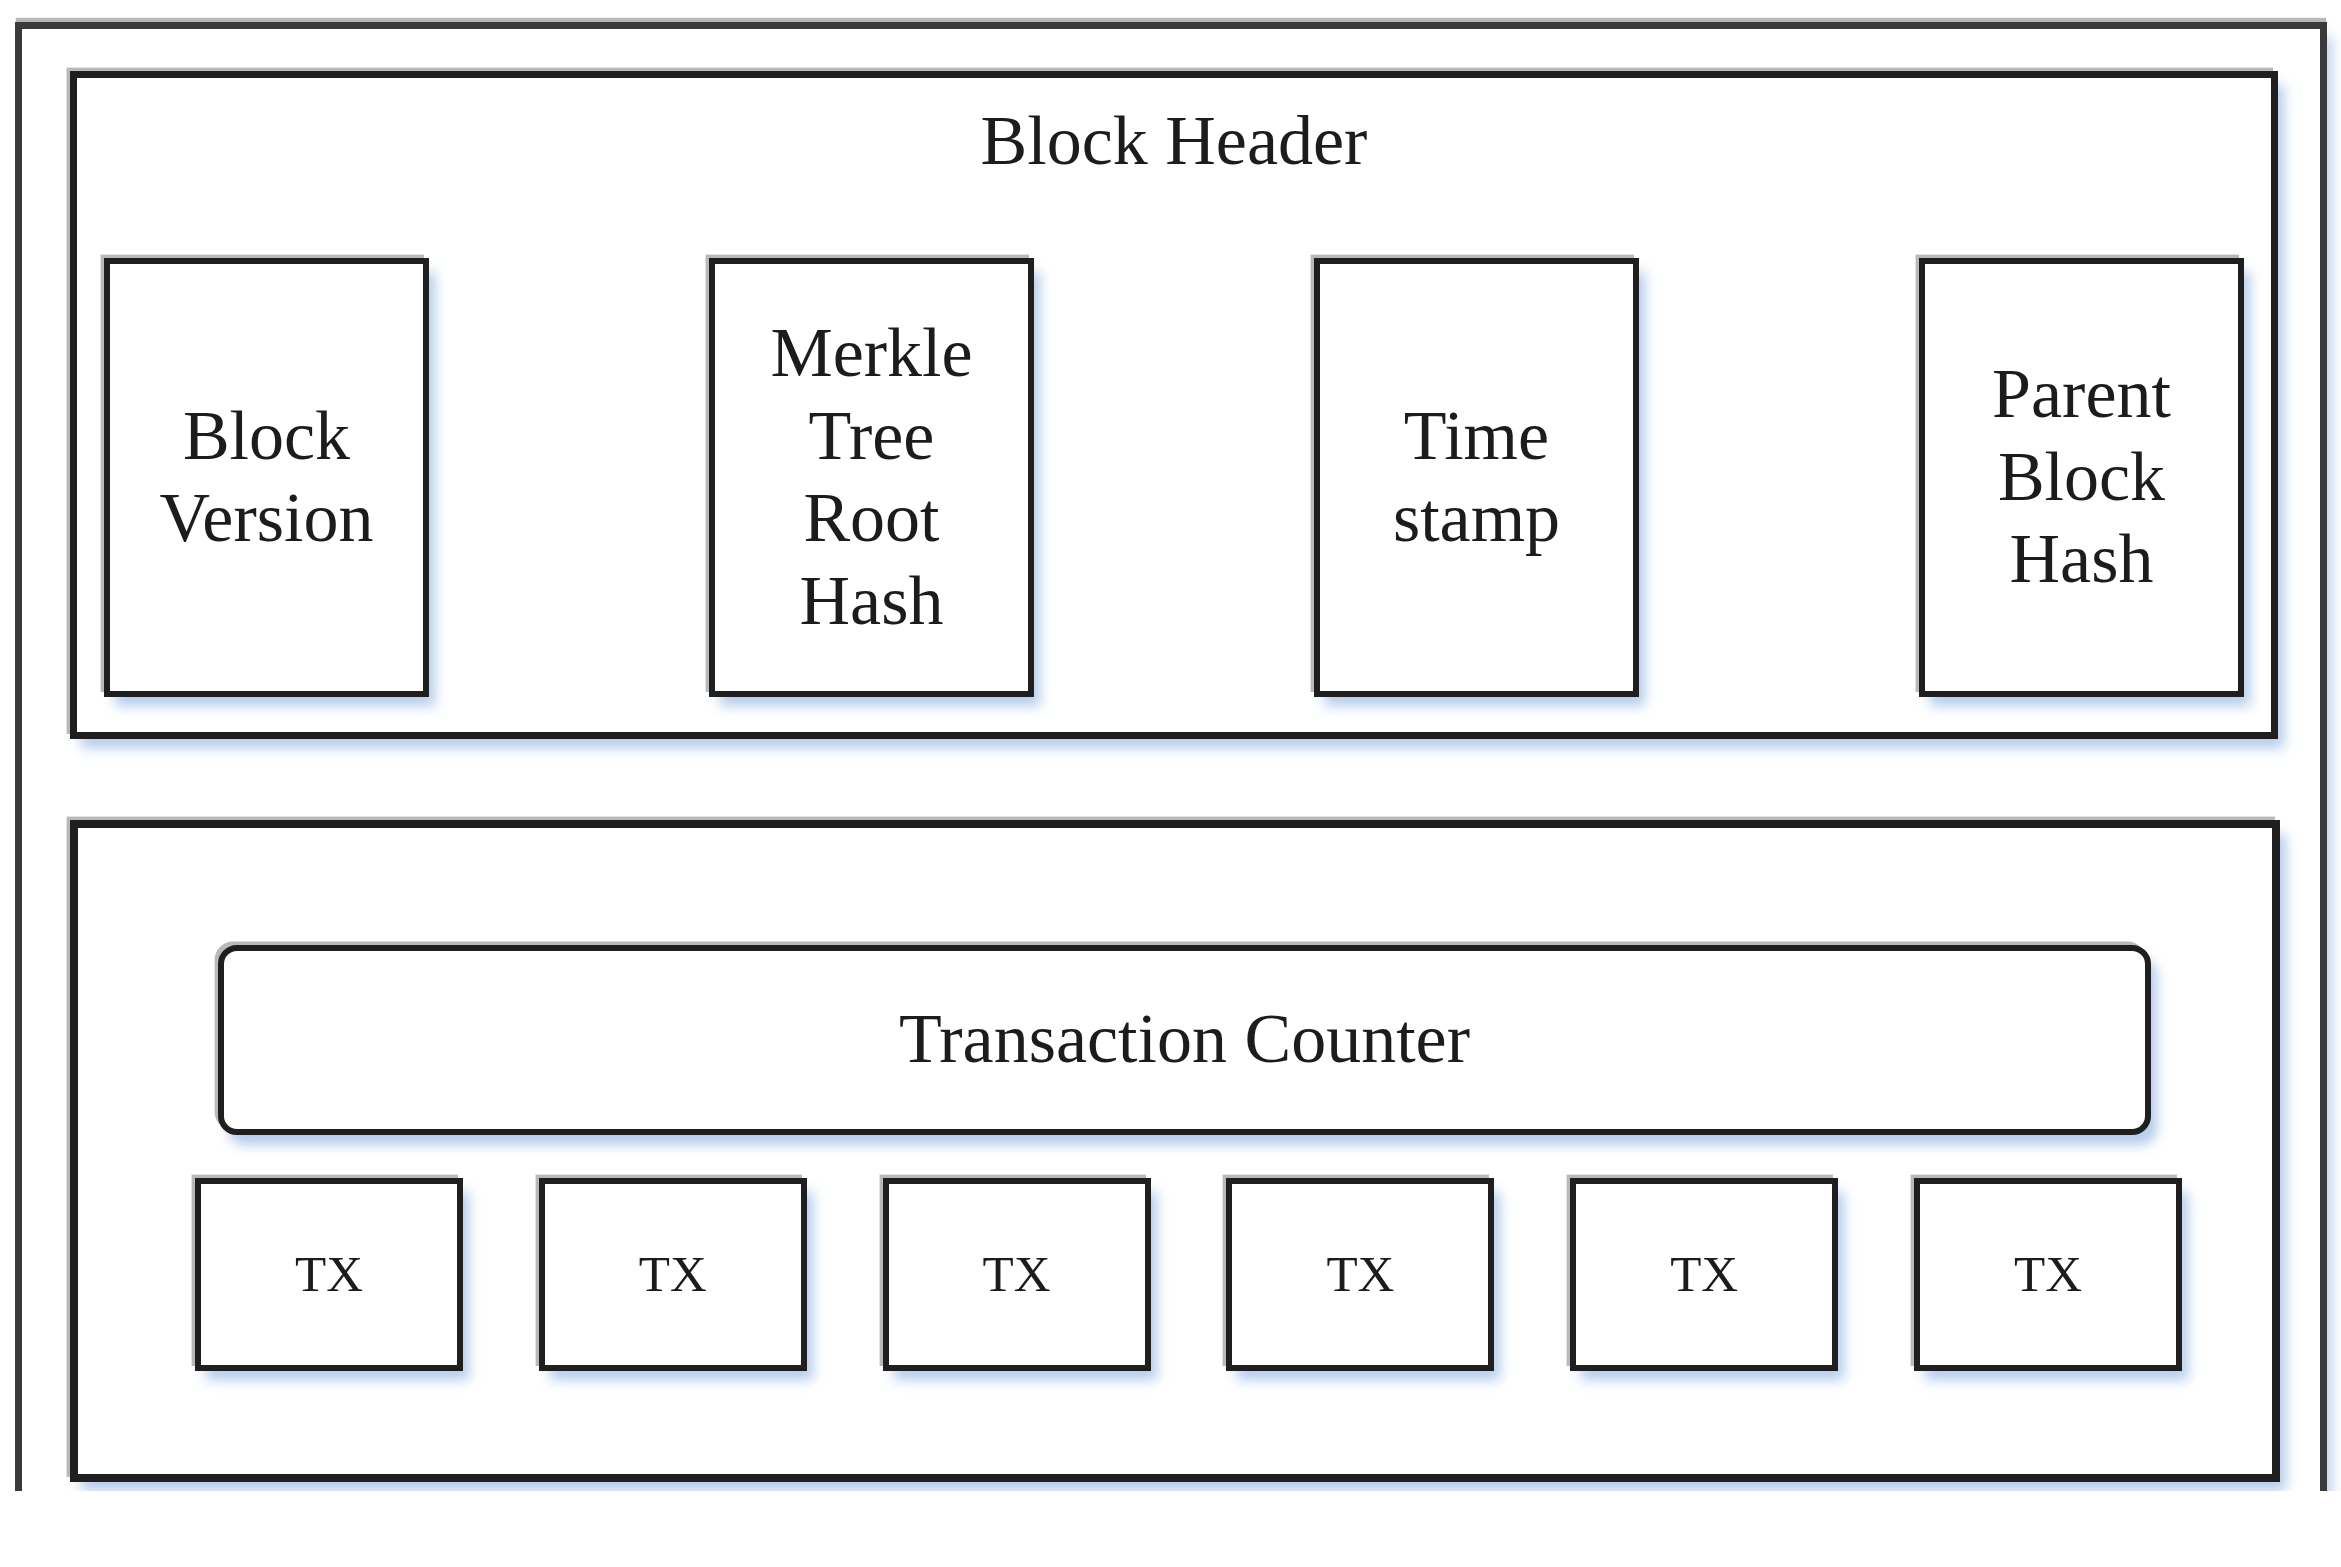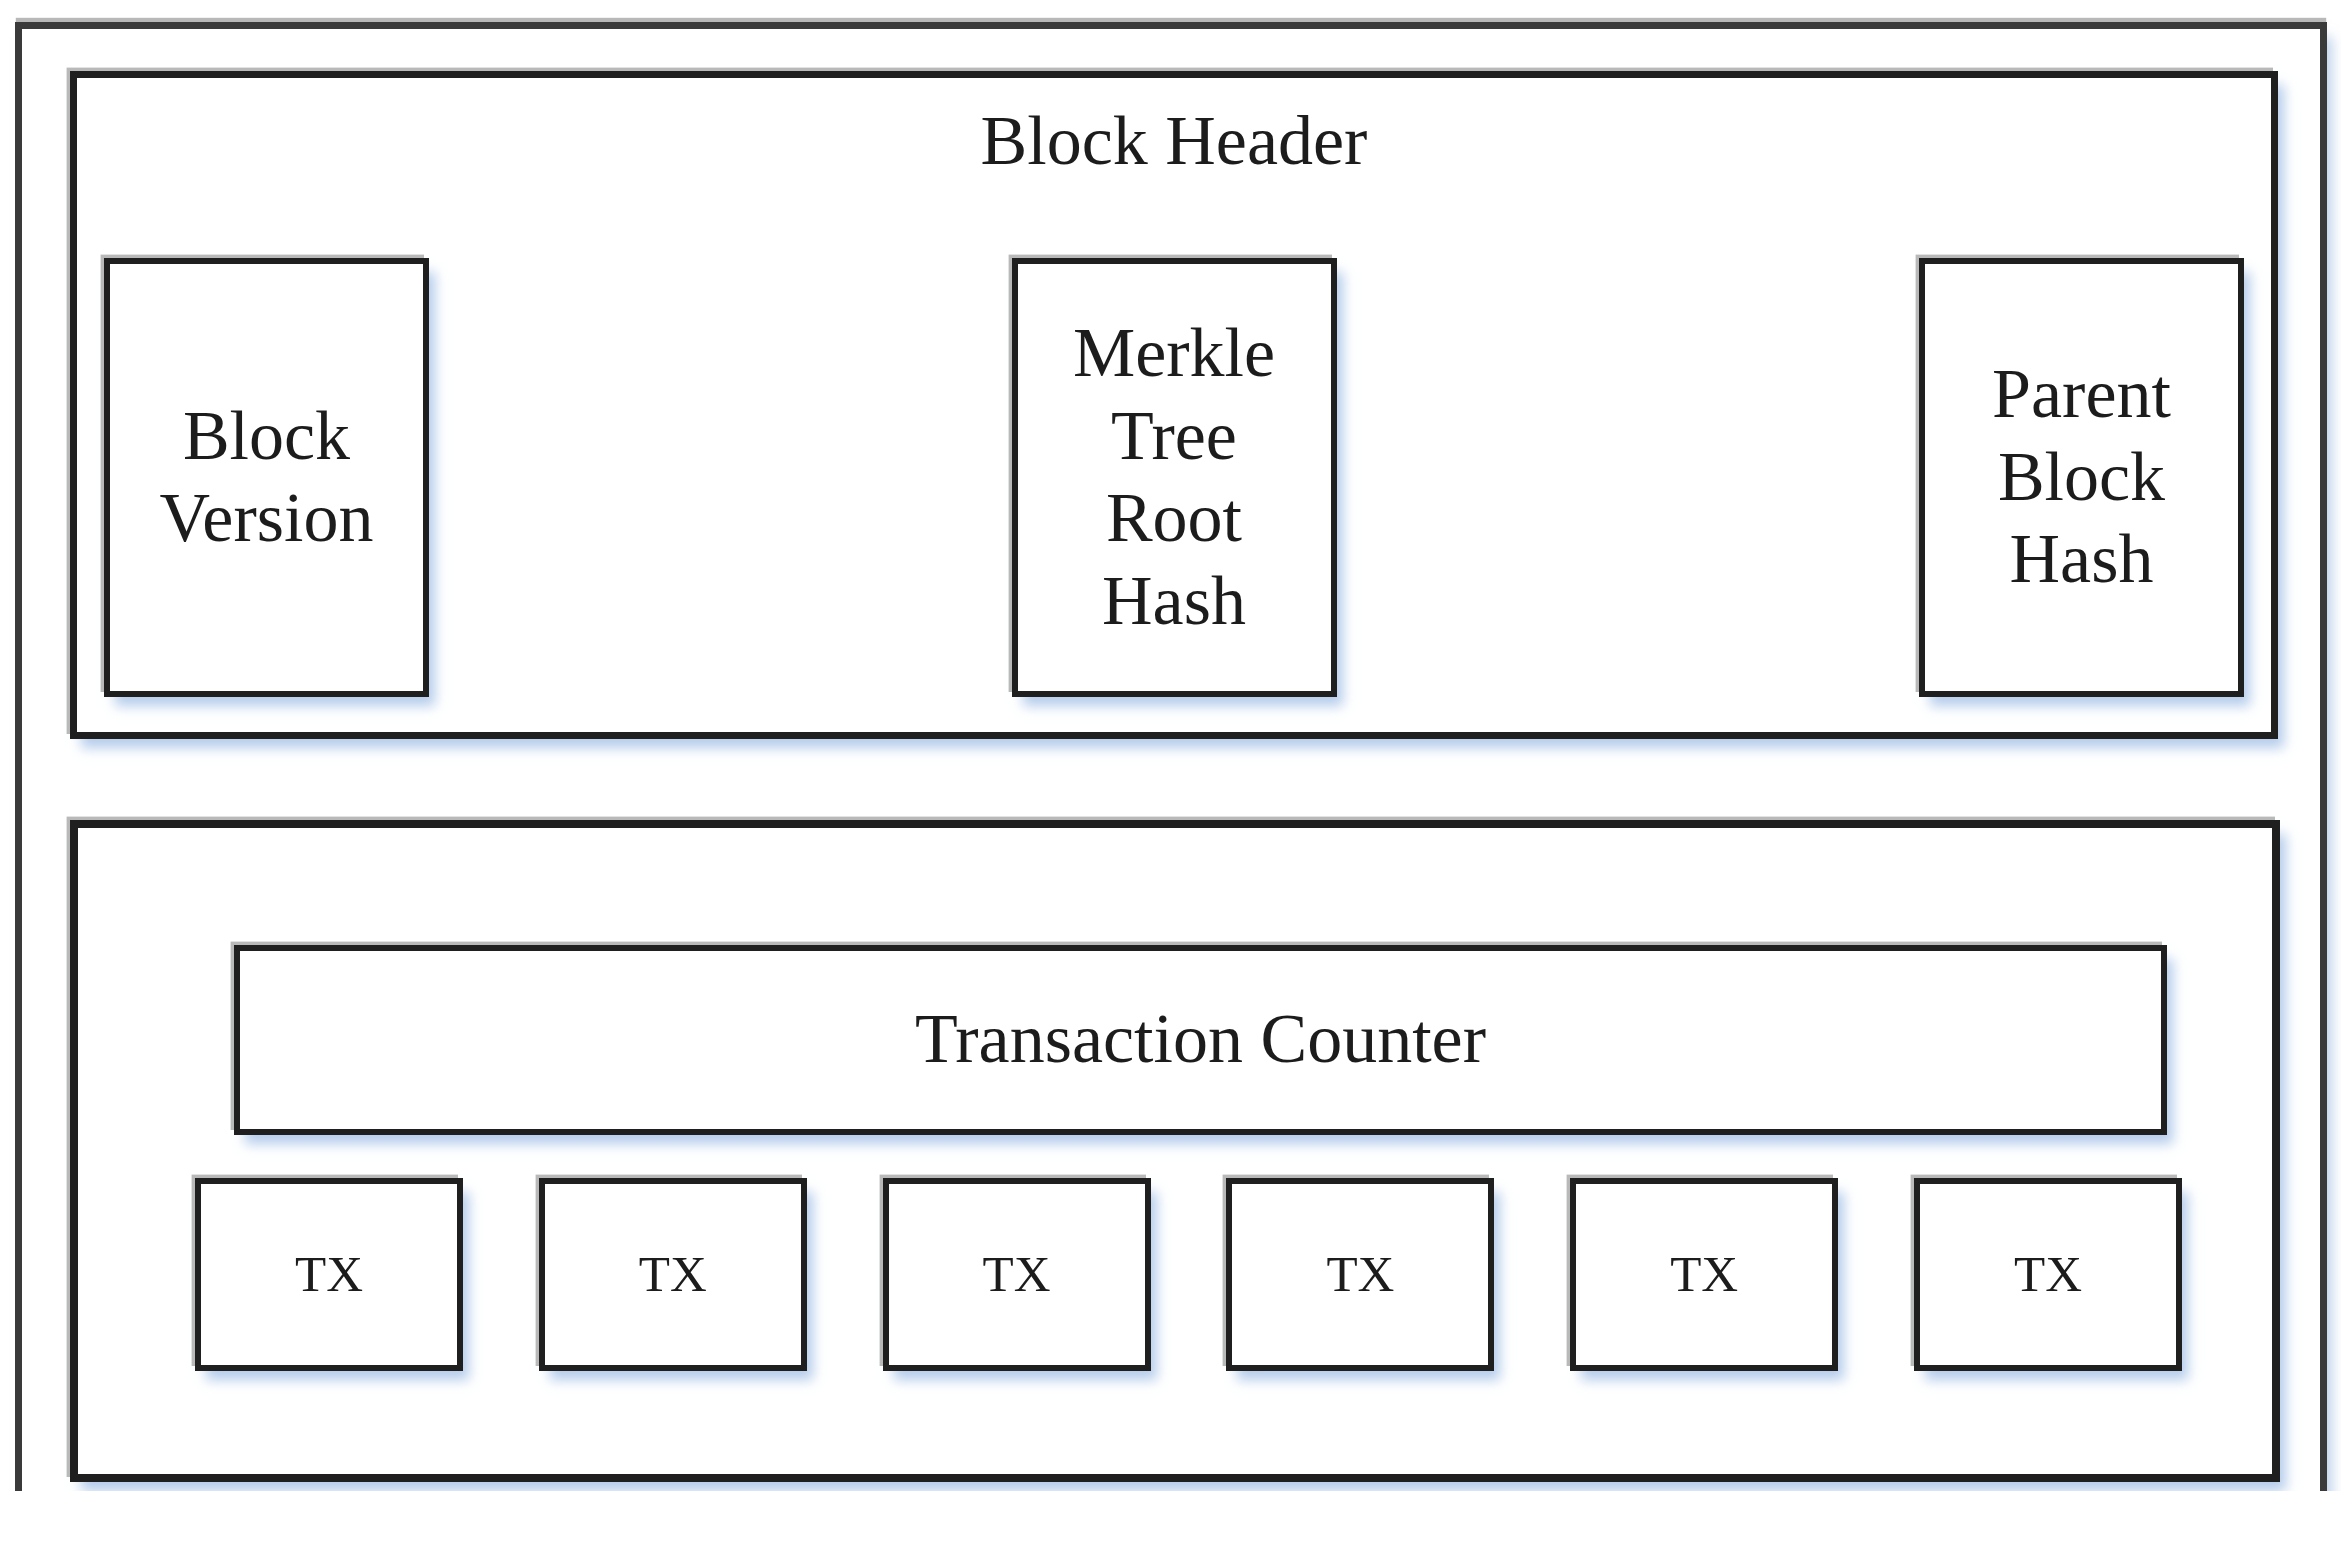--- a/index.html
+++ b/index.html
@@ -87,27 +87,28 @@
   .tx-section {
     position: absolute;
     left: 48px;
     top: 791px;
     width: 2210px;
     height: 662px;
     border-width: 8.3px;
   }
   .tc-box {
     position: absolute;
-    left: 156px;
+    left: 140px;
     top: 117px;
     width: 1933px;
     height: 190px;
     display: flex;
     align-items: center;
     justify-content: center;
+    border-radius: 19px;
   }
   .tx-row {
     position: absolute;
     left: 117px;
     right: 90px;
     top: 350px;
     height: 193px;
     display: flex;
     justify-content: space-between;
     align-items: stretch;
@@ -135,20 +136,24 @@
           <span class="lbl">Block
 Version</span>
         </div>
         <div class="diagram-box field-box">
           <span class="lbl">Merkle
 Tree
 Root
 Hash</span>
         </div>
         <div class="diagram-box field-box">
+          <span class="lbl">Time
+stamp</span>
+        </div>
+        <div class="diagram-box field-box">
           <span class="lbl">Parent
 Block
 Hash</span>
         </div>
       </div>
     </div>
 
     <div class="diagram-box tx-section">
       <div class="diagram-box tc-box">
         <span class="lbl">Transaction Counter</span>

